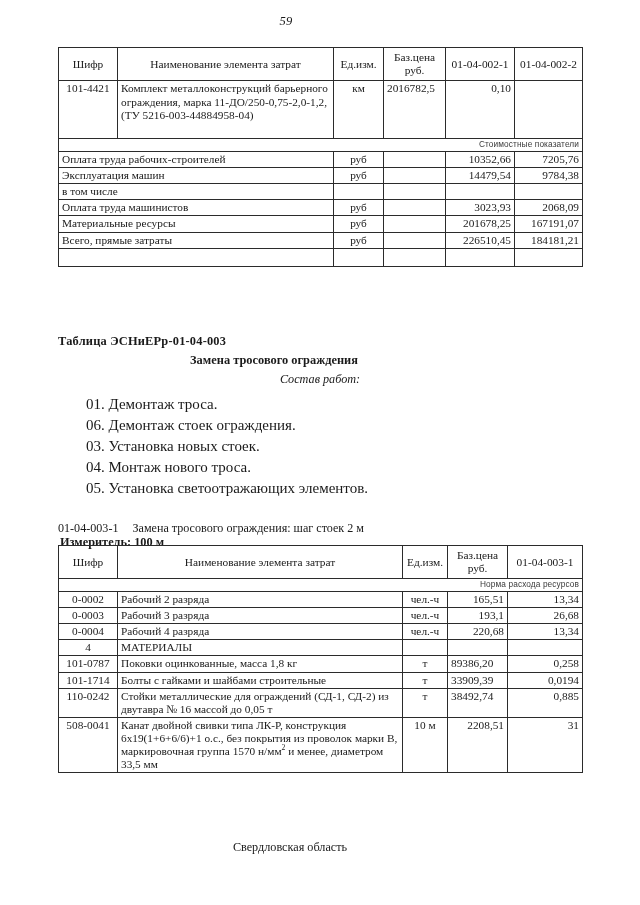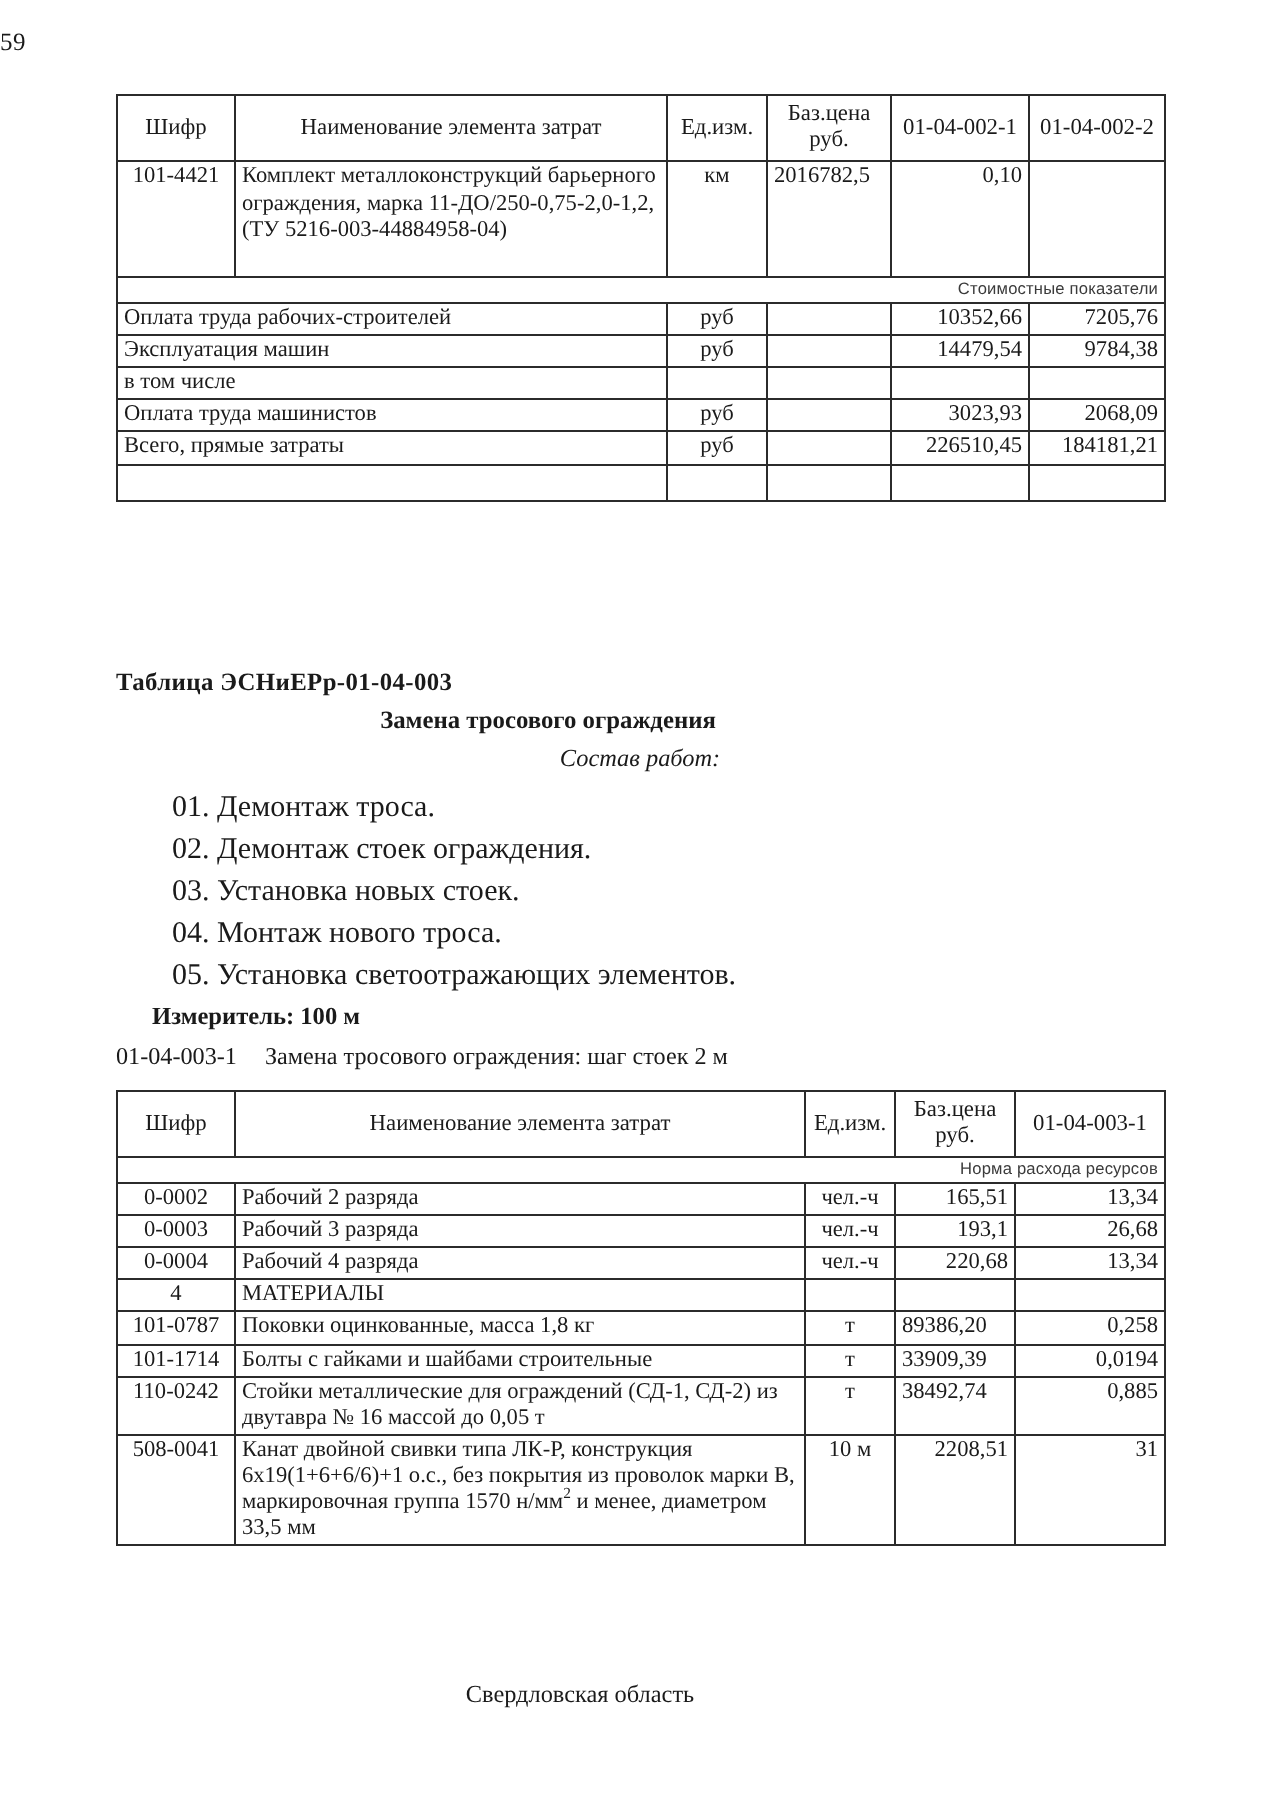--- a/index.html
+++ b/index.html
@@ -22,23 +22,24 @@
     width: 640px;
     height: 905px;
     background: #fff;
   }
 
   .page-number {
     position: absolute;
     top: 14px;
     left: 0;
     width: 572px;
-    text-align: left;
+    text-align: center;
     font-size: 12.5px;
     letter-spacing: .3px;
+    font-style: italic;
   }
 
   
   table.doc-table {
     position: absolute;
     border-collapse: collapse;
     table-layout: fixed;
     font-size: 11.3px;
     line-height: 1.16;
   }
@@ -100,23 +101,24 @@
     font-size: 12.2px;
     font-style: italic;
   }
   .work-item {
     position: absolute;
     left: 86px;
     font-size: 15px;
   }
   .izmeritel {
     position: absolute;
-    left: 76px;
+    left: 60px;
     font-size: 12.3px;
     font-weight: bold;
+    margin-top: 34px;
   }
   .norm-line {
     position: absolute;
     left: 58px;
     font-size: 12.1px;
   }
   .norm-line .code { margin-right: 14px; }
   .footer-region {
     position: absolute;
     left: 0; width: 580px;
@@ -190,20 +192,27 @@
         <td class="c-right"></td>
       </tr>
       <tr>
         <td class="c-left indent-1" colspan="2">Оплата труда машинистов</td>
         <td class="c-center">руб</td>
         <td class="c-right"></td>
         <td class="c-right">3023,93</td>
         <td class="c-right">2068,09</td>
       </tr>
       <tr>
+        <td class="bold c-left indent-1" colspan="2">Материальные ресурсы</td>
+        <td class="c-center bold">руб</td>
+        <td class="c-right"></td>
+        <td class="c-right bold">201678,25</td>
+        <td class="c-right bold">167191,07</td>
+      </tr>
+      <tr>
         <td class="bold c-left indent-1" colspan="2">Всего, прямые затраты</td>
         <td class="c-center bold">руб</td>
         <td class="c-right"></td>
         <td class="c-right bold">226510,45</td>
         <td class="c-right bold">184181,21</td>
       </tr>
       <tr style="height:18px;">
         <td colspan="2"></td>
         <td></td>
         <td></td>
@@ -211,21 +220,21 @@
         <td></td>
       </tr>
     </tbody>
   </table>
 
   <div class="tbl-caption" style="top:334px;">Таблица  ЭСНиЕРр-01-04-003</div>
   <div class="doc-title" style="top:353px;">Замена тросового ограждения</div>
   <div class="sostav" style="top:372px;">Состав работ:</div>
 
   <div class="work-item" style="top:396px;">01. Демонтаж троса.</div>
-  <div class="work-item" style="top:417px;">02. Демонтаж стоек ограждения.</div>
+  <div class="work-item" style="top:417px;">06. Демонтаж стоек ограждения.</div>
   <div class="work-item" style="top:438px;">03. Установка новых стоек.</div>
   <div class="work-item" style="top:459px;">04. Монтаж нового троса.</div>
   <div class="work-item" style="top:480px;">05. Установка светоотражающих элементов.</div>
 
   <div class="izmeritel" style="top:501px;">Измеритель: 100 м</div>
 
   <div class="norm-line" style="top:521px;">
     <span class="code">01-04-003-1</span><span>Замена тросового ограждения: шаг стоек 2 м</span>
   </div>
 

